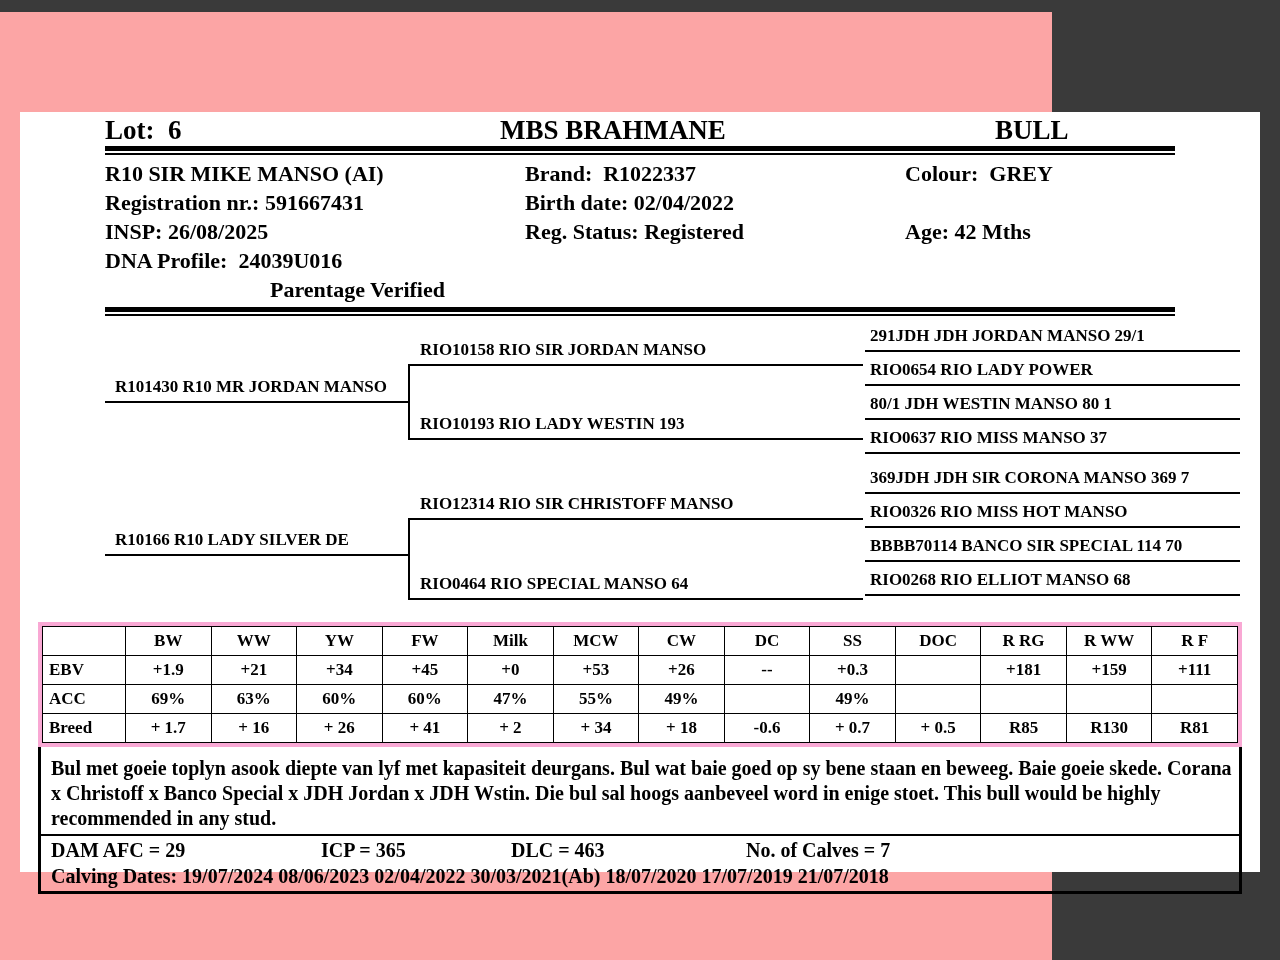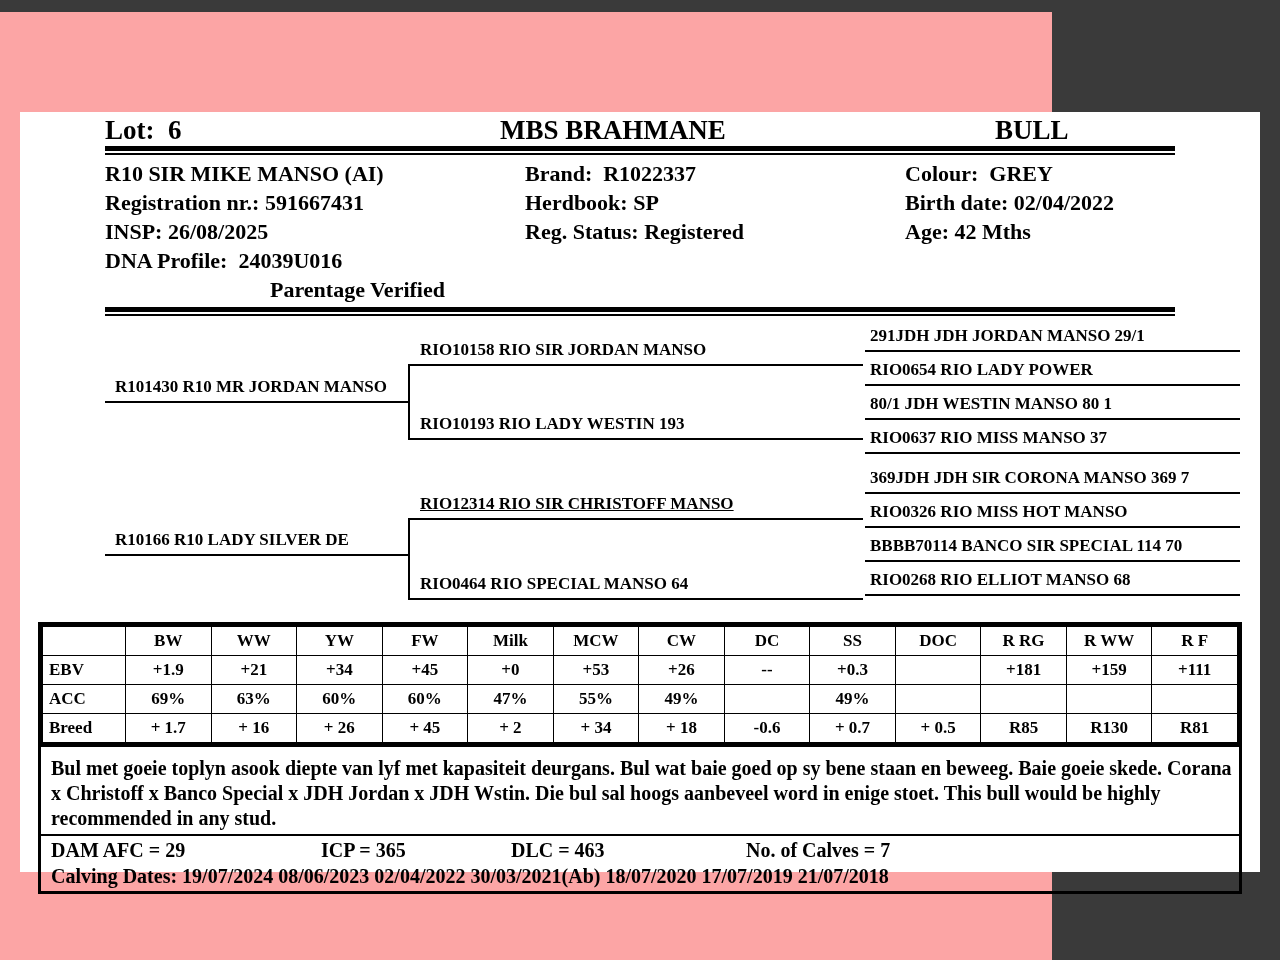--- a/index.html
+++ b/index.html
@@ -108,21 +108,21 @@
     border-top: 2px solid #000;
   }
   .ped .vline {
     position: absolute;
     border-left: 2px solid #000;
   }
 
   
   .ebv-wrap {
     margin: 0 18px 0 18px;
-    border: 4px solid #000000;
+    border: 4px solid #f9a8d4;
   }
   table.ebv {
     border-collapse: collapse;
     width: 100%;
     font-size: 17px;
     font-weight: bold;
     table-layout: fixed;
   }
   table.ebv th, table.ebv td {
     border: 1px solid #000;
@@ -179,21 +179,20 @@
     <div class="hdr-rule"></div>
 
     <div class="info">
       <div class="info-row">
         <span class="col-a">R10 SIR MIKE MANSO (AI)</span>
         <span class="col-b">Brand:  R1022337</span>
         <span class="col-c">Colour:  GREY</span>
       </div>
       <div class="info-row">
         <span class="col-a">Registration nr.: 591667431</span>
-        <span class="col-b">Herdbook: SP</span>
         <span class="col-c">Birth date: 02/04/2022</span>
       </div>
       <div class="info-row">
         <span class="col-a">INSP: 26/08/2025</span>
         <span class="col-b">Reg. Status: Registered</span>
         <span class="col-c">Age: 42 Mths</span>
       </div>
       <div class="info-row">
         <span class="col-a">DNA Profile:  24039U016</span>
       </div>
@@ -221,21 +220,21 @@
       <div class="hline" style="left:845px; top:238px; width:375px;"></div>
       <div class="node" style="left:850px; top:248px;">RIO0268 RIO ELLIOT MANSO 68</div>
       <div class="hline" style="left:845px; top:272px; width:375px;"></div>
 
       <div class="node" style="left:400px; top:18px;">RIO10158 RIO SIR JORDAN MANSO</div>
       <div class="hline" style="left:388px; top:42px; width:455px;"></div>
       <div class="node" style="left:400px; top:92px;">RIO10193 RIO LADY WESTIN 193</div>
       <div class="hline" style="left:388px; top:116px; width:455px;"></div>
       <div class="vline" style="left:388px; top:42px; height:76px;"></div>
 
-      <div class="node" style="left:400px; top:172px;text-decoration:underline;">RIO12314 RIO SIR CHRISTOFF MANSO</div>
+      <div class="node" style="left:400px; top:172px;">RIO12314 RIO SIR CHRISTOFF MANSO</div>
       <div class="hline" style="left:388px; top:196px; width:455px;"></div>
       <div class="node" style="left:400px; top:252px;">RIO0464 RIO SPECIAL MANSO 64</div>
       <div class="hline" style="left:388px; top:276px; width:455px;"></div>
       <div class="vline" style="left:388px; top:196px; height:80px;"></div>
 
       <div class="node" style="left:95px; top:55px;">R101430 R10 MR JORDAN MANSO</div>
       <div class="hline" style="left:85px; top:79px; width:305px;"></div>
       <div class="node" style="left:95px; top:208px;">R10166 R10 LADY SILVER DE</div>
       <div class="hline" style="left:85px; top:232px; width:305px;"></div>
     </div>
@@ -291,21 +290,21 @@
             <td></td>
             <td></td>
             <td></td>
             <td></td>
           </tr>
           <tr>
             <td class="lbl">Breed</td>
             <td>+ 1.7</td>
             <td>+ 16</td>
             <td>+ 26</td>
-            <td>+ 45</td>
+            <td>+ 41</td>
             <td>+ 2</td>
             <td>+ 34</td>
             <td>+ 18</td>
             <td>-0.6</td>
             <td>+ 0.7</td>
             <td>+ 0.5</td>
             <td>R85</td>
             <td>R130</td>
             <td>R81</td>
           </tr>

